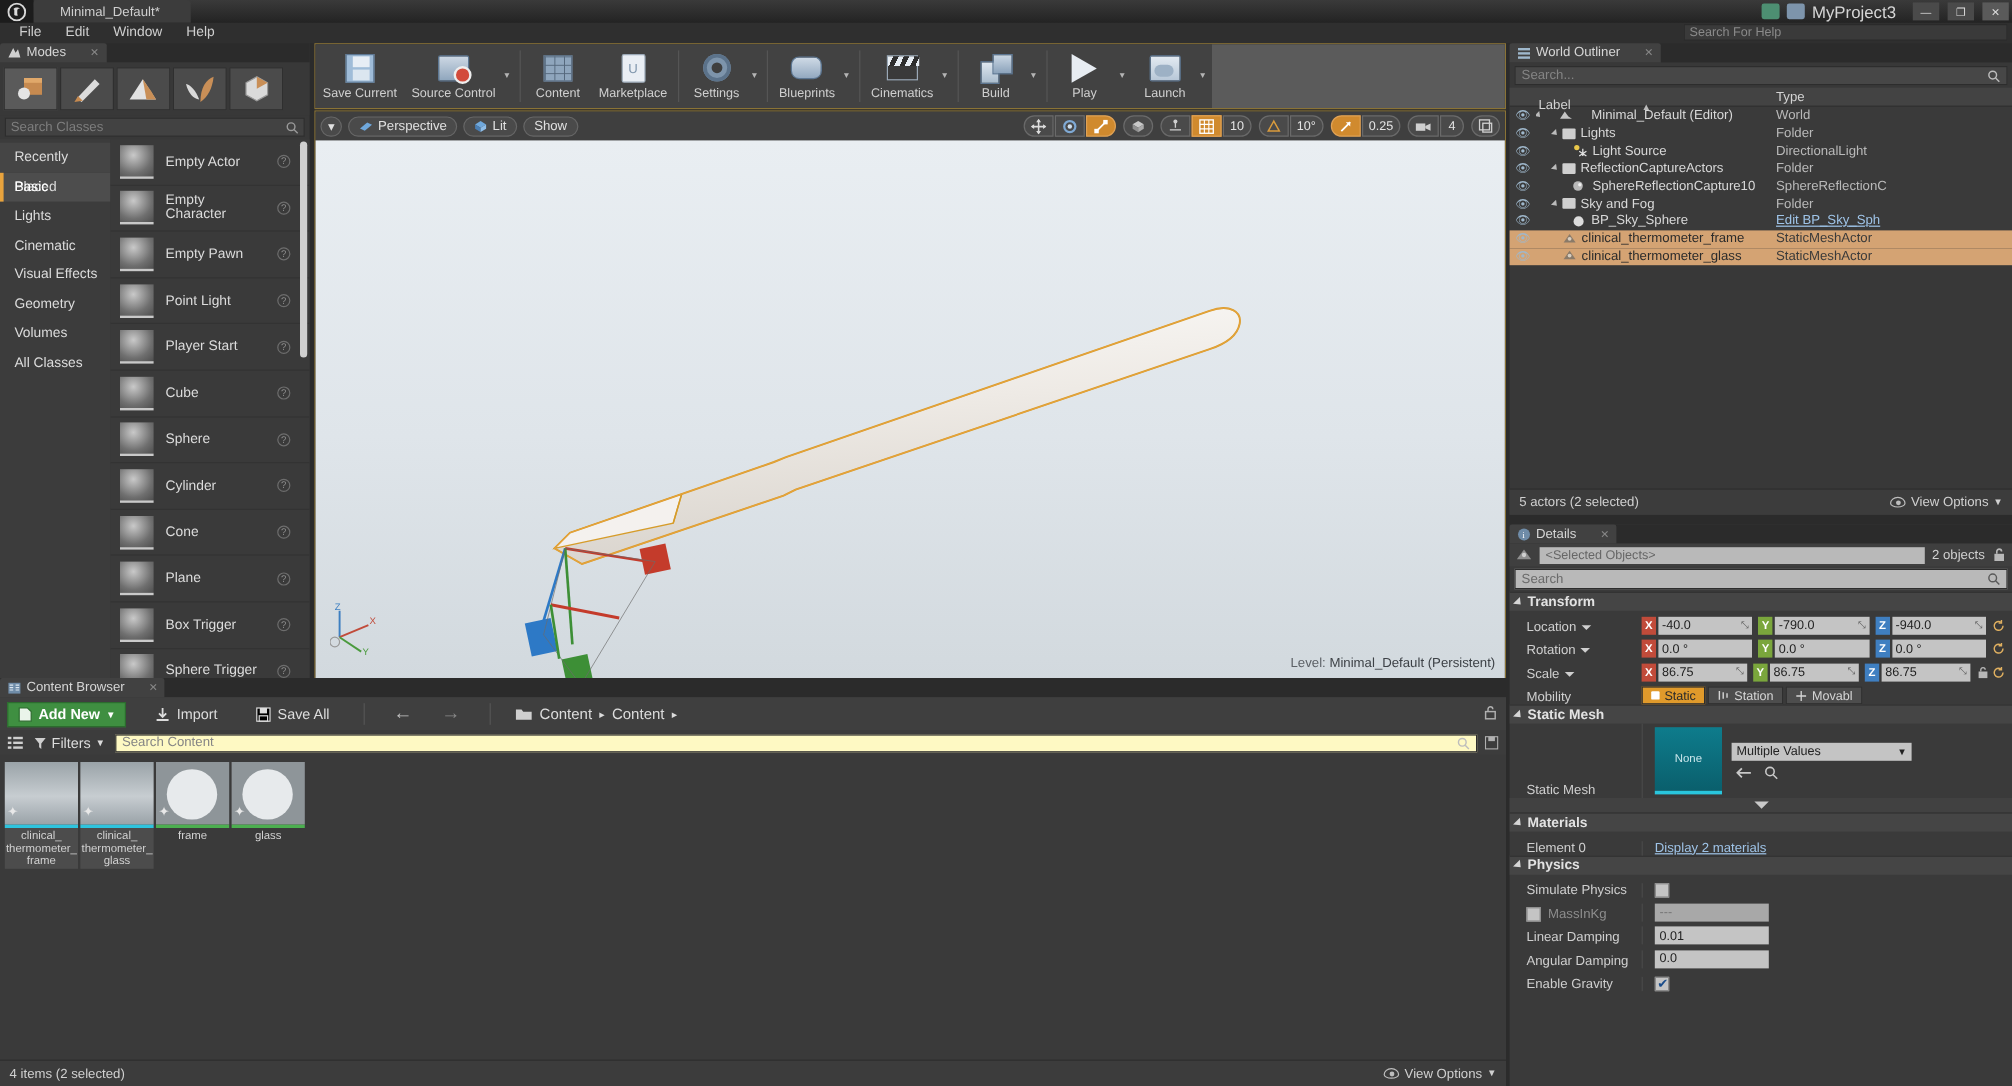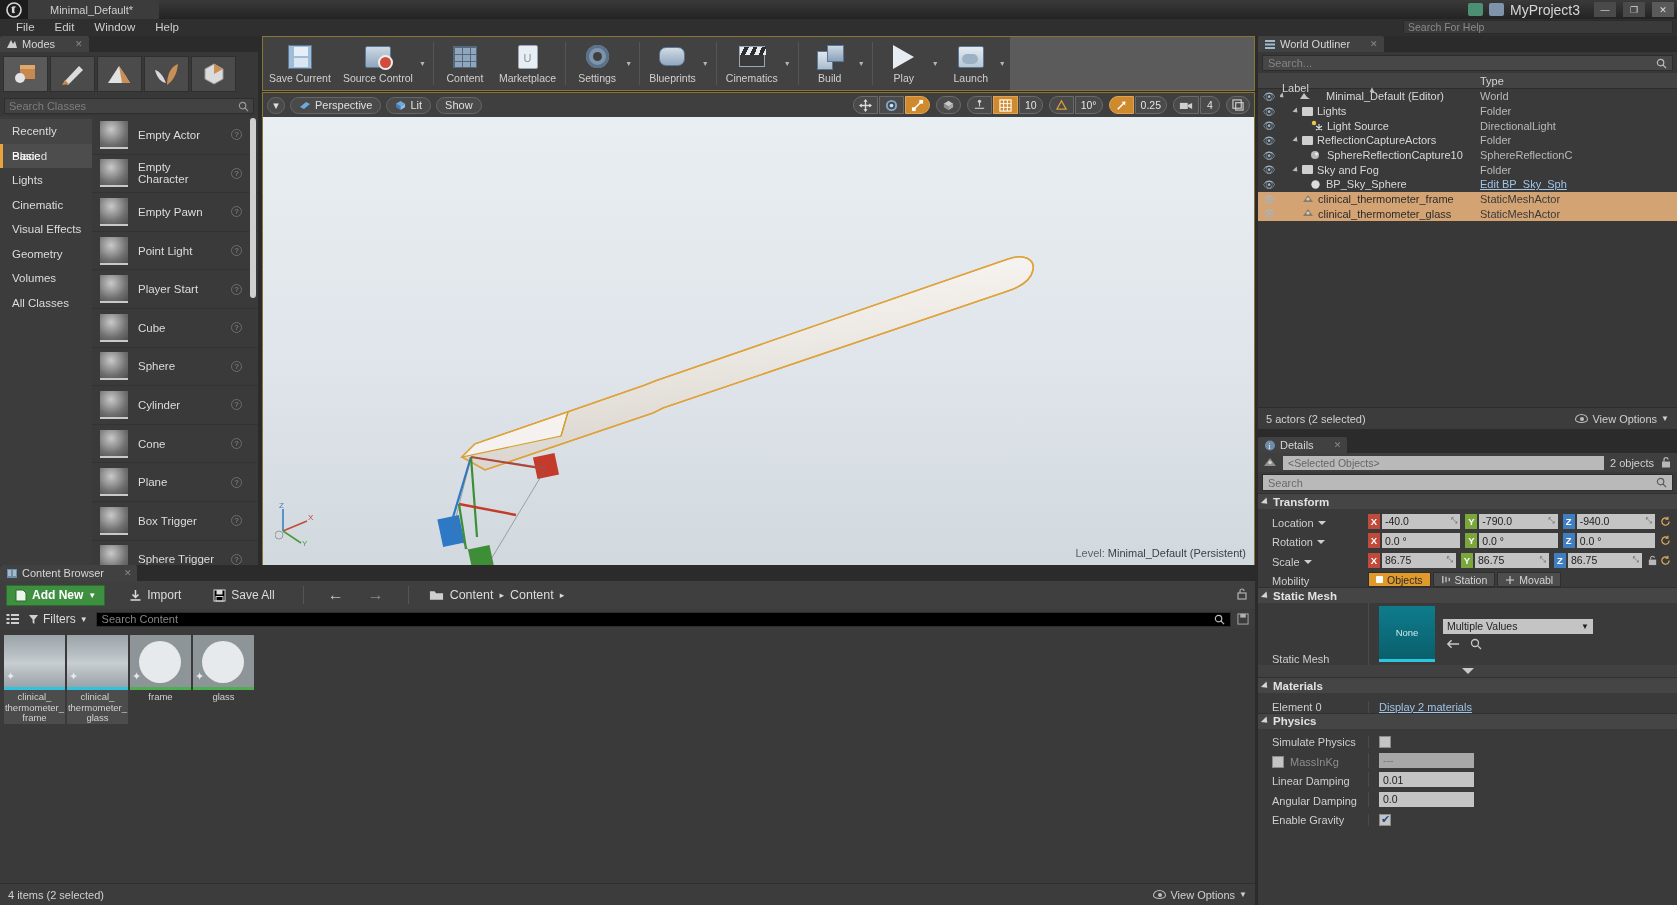--- a/index.html
+++ b/index.html
@@ -270,21 +270,21 @@
   .cbrowser { position:absolute; left:0; top:565px; width:1255px; height:340px; background:#3a3a3a; }
   .cb-toolbar { height:28px; background:#3f3f3f; display:flex; align-items:center; gap:16px; padding:0 6px;}
   .cb-addnew {
     height:21px; background:#3f8f41; border:1px solid #2c6b2e; color:#fff;
     display:flex;align-items:center;gap:5px; padding:0 8px; font-size:12px; font-weight:bold;
   }
   .cb-btn { display:flex;align-items:center;gap:5px; padding:0 8px; font-size:12px; color:#dcdcdc;}
   .cb-sep{width:1px;height:18px;background:#555;margin:0 4px;}
   .crumb { display:flex;align-items:center;gap:6px; font-size:12.5px;color:#dcdcdc;}
   .cb-filterbar { height:20px; background:#3c3c3c; display:flex; align-items:center; gap:6px; padding:0 6px; }
-  .cb-search { flex:1; height:15px; background:#000000; border:1px solid #2d2d2d;
+  .cb-search { flex:1; height:15px; background:#fef9c3; border:1px solid #2d2d2d;
      display:flex;align-items:center;justify-content:space-between; padding:0 5px; color:#858585;font-size:11px;text-align:center;}
   .assets { display:flex; gap:2px; padding:6px 4px; }
   .asset { width:61px; }
   .asset.sel { background:#4c4c4c; }
   .asset .thumb { width:61px;height:52px; position:relative; }
   .asset .bar { height:3px; }
   .asset .cap { font-size:9.5px; color:#d2d2d2; text-align:center; line-height:10.5px; padding-top:2px;}
   .star { position:absolute; left:2px; bottom:4px; color:#e8e8e8; font-size:11px; }
   .cb-status {
     position:absolute; left:0; bottom:0; width:1255px; height:22px; background:#3c3c3c;
@@ -948,21 +948,21 @@
       </span>
     </div>
 
     <div class="prop-row">
       <span class="prop-lbl">
         <span>Mobility</span>
       </span>
       <span class="prop-val">
         <span class="mob-btn on">
           <span class="dot"></span>
-          <span>Objects</span>
+          <span>Static</span>
         </span>
         <span class="mob-btn">
           <svg width="10" height="10" viewBox="0 0 11 11">
               <path d="M2 1 V9 M5.5 2 V8 M9 3 V7" stroke="#d5d5d5" stroke-width="1.3"></path>
             </svg>
           <span>Station</span>
         </span>
         <span class="mob-btn">
           <svg width="10" height="10" viewBox="0 0 11 11">
               <path d="M1 5.5 H10 M5.5 1 V10" stroke="#d5d5d5" stroke-width="1.2"></path>

